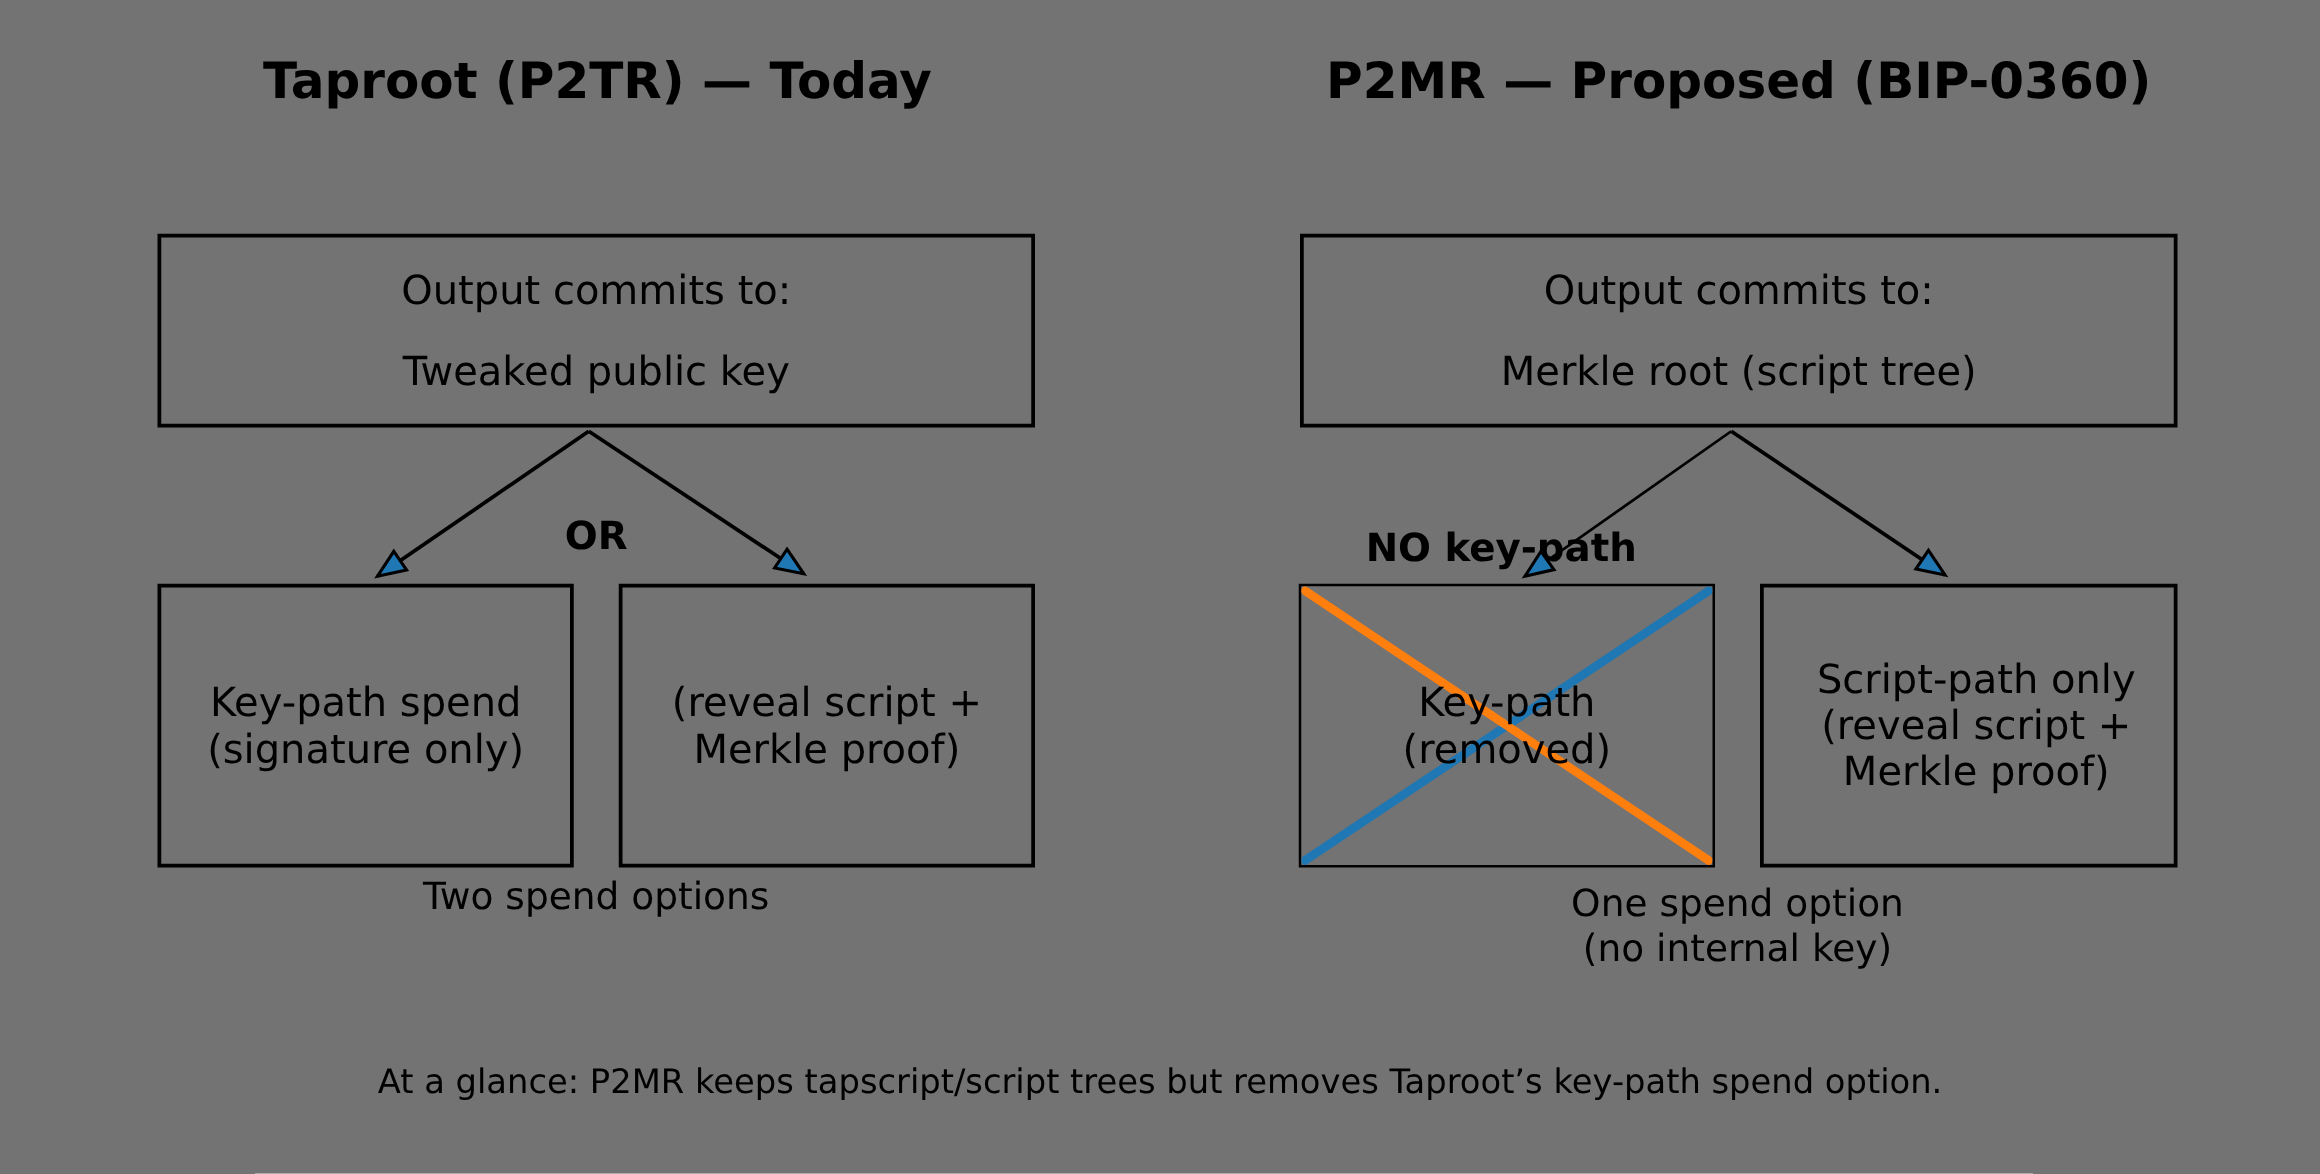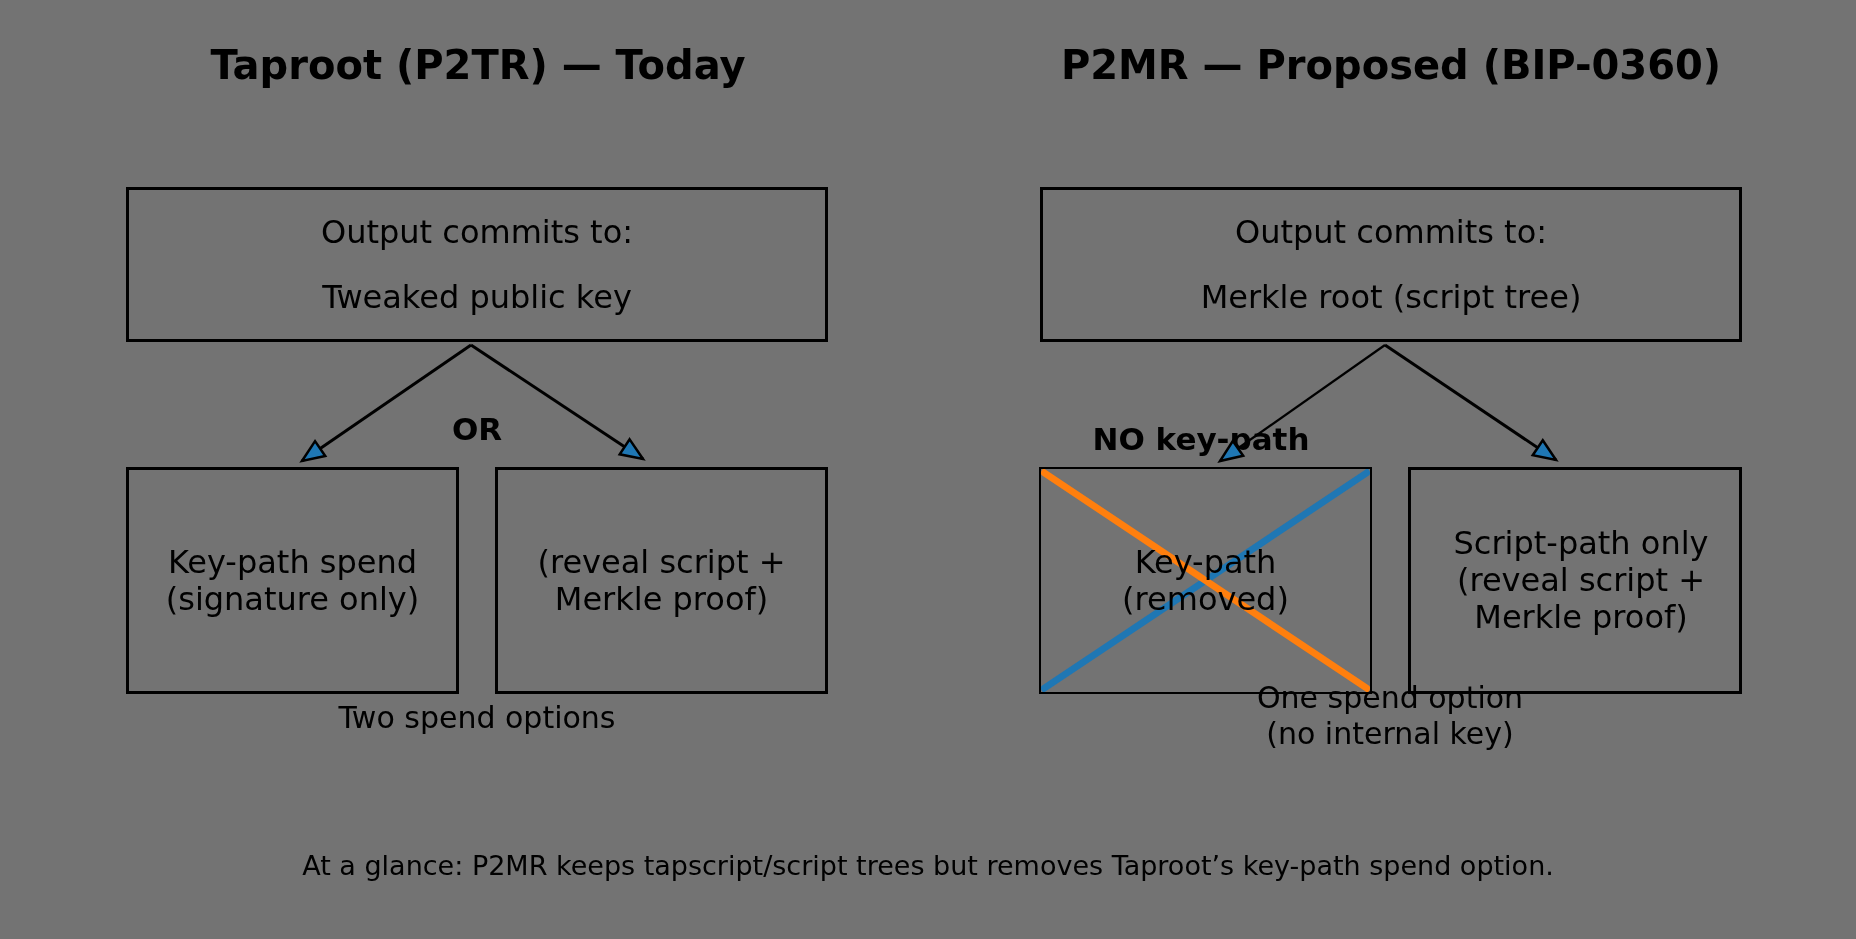--- a/index.html
+++ b/index.html
@@ -121,21 +121,21 @@
     <span class="ln">Key-path</span>
     <span class="ln">(removed)</span>
   </div>
 
   <div class="box lower-box" style="left:1408px; width:334px;padding-left:12px;">
     <span class="ln">Script-path only</span>
     <span class="ln">(reveal script +</span>
     <span class="ln">Merkle proof)</span>
   </div>
 
-  <div class="caption" style="left:1390px; top:680px;">
+  <div class="caption" style="left:1390px; top:706px;">
     <span class="ln" style="display:block;">One spend option</span>
     <span class="ln" style="display:block;">(no internal key)</span>
   </div>
 
   <div class="footer-note">At a glance: P2MR keeps tapscript/script trees but removes Taproot’s key-path spend option.</div>
 
   <svg class="overlay" viewBox="0 0 1856 939">
     <defs>
       <marker id="arrowhead" markerUnits="userSpaceOnUse" markerWidth="30" markerHeight="26" refX="24" refY="11" orient="auto">
         <path d="M 2 2 L 24 11 L 2 20 Z" stroke-width="2.5" stroke-linejoin="miter" stroke="#000000" fill="#1f77b4"></path>

